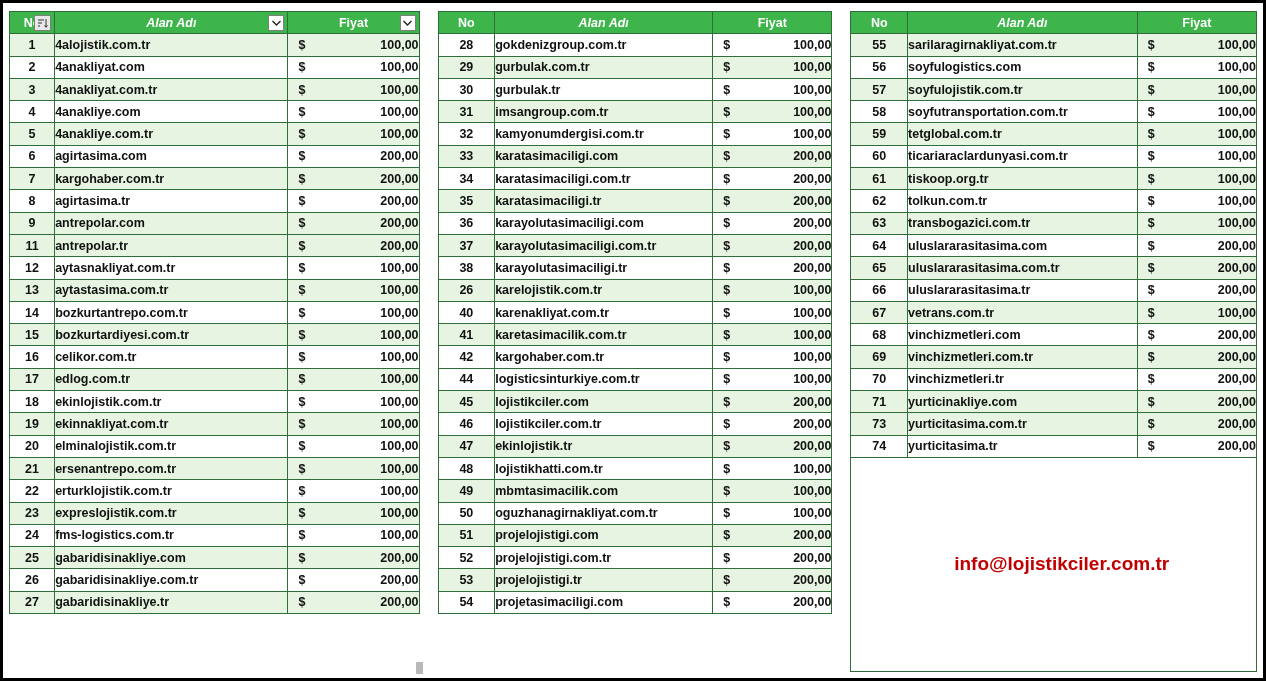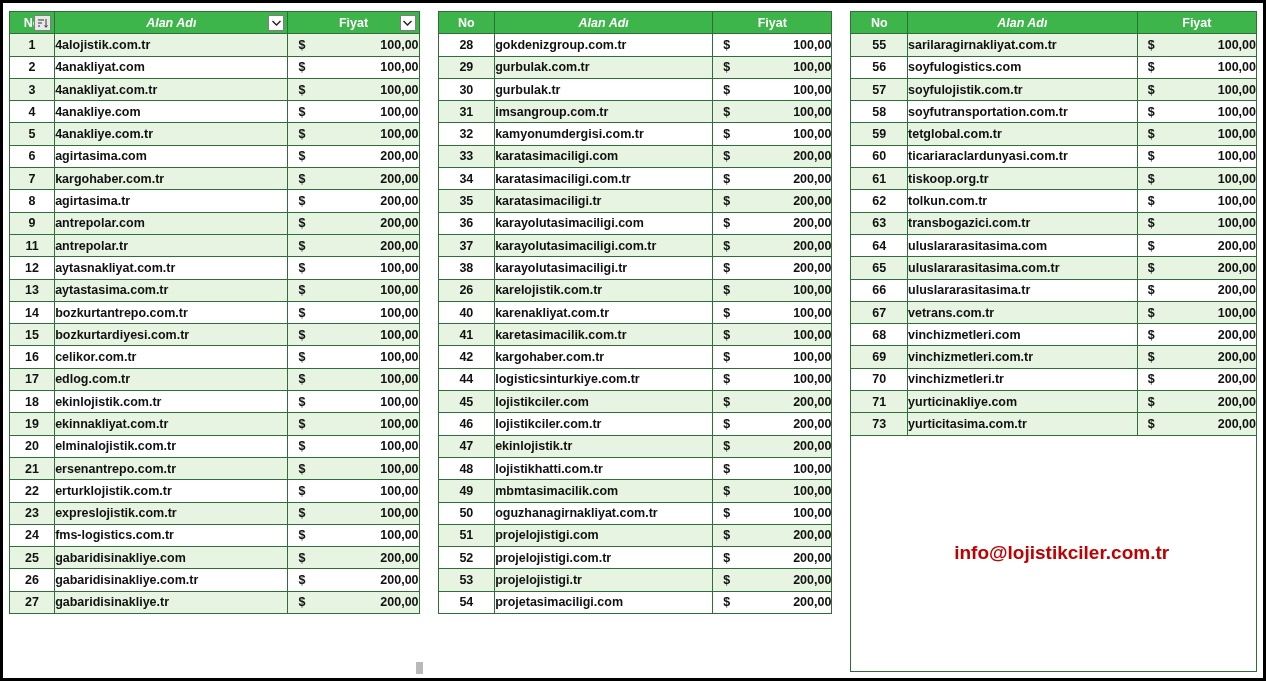--- a/index.html
+++ b/index.html
@@ -766,20 +766,28 @@
             </td>
           </tr>
           <tr class="alt">
             <td class="c-no">73</td>
             <td class="c-name">yurticitasima.com.tr</td>
             <td class="c-price">
               <span class="cur">$</span>
               <span class="amt">200,00</span>
             </td>
           </tr>
+          <tr class="plain">
+            <td class="c-no">74</td>
+            <td class="c-name">yurticitasima.tr</td>
+            <td class="c-price">
+              <span class="cur">$</span>
+              <span class="amt">200,00</span>
+            </td>
+          </tr>
         </tbody>
     </table>
     <div class="contact-panel">
       <span class="contact-text">info@lojistikciler.com.tr</span>
     </div>
   </div>
 
 </div>
 
 </body></html>

